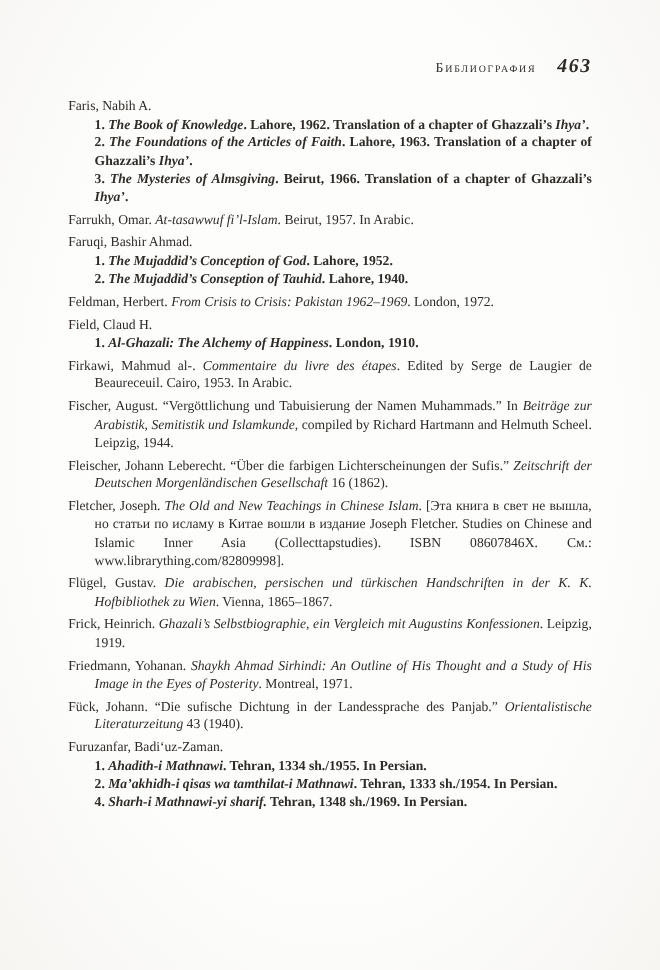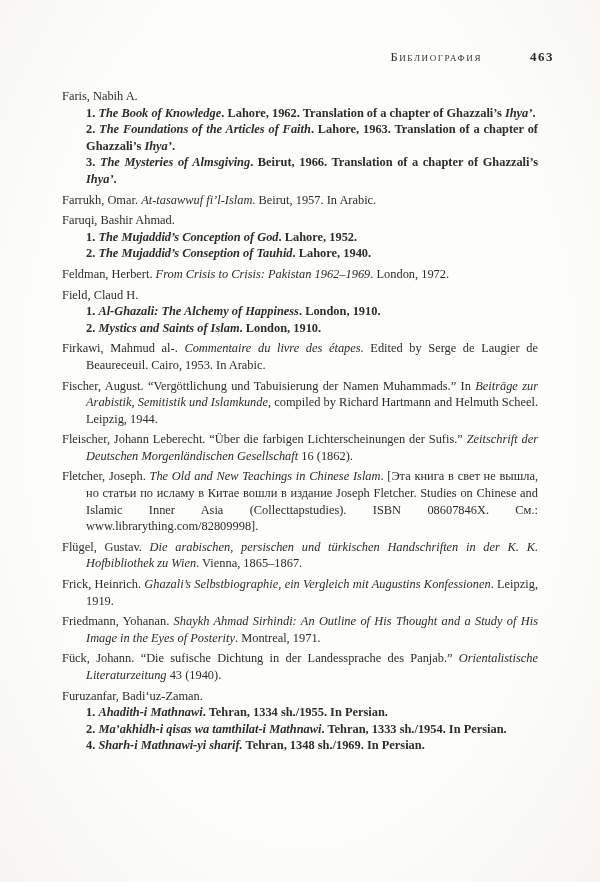--- a/index.html
+++ b/index.html
@@ -10,37 +10,38 @@
     background: #fcfcfa;
     background-image: radial-gradient(ellipse at 50% 45%, #fdfdfc 60%, #f6f5f2 100%);
     color: #2f2c28;
     font-family: "Liberation Serif", "DejaVu Serif", serif;
     overflow: hidden;
   }
   .running-head {
     position: absolute;
     top: 49px;
     left: 62px;
-    right: 46px;
+    right: 62px;
     display: flex;
     justify-content: flex-end;
     align-items: baseline;
-    gap: 48px;
+    gap: 19px;
   }
   .rh-title {
     font-variant: small-caps;
     letter-spacing: 1.6px;
     font-size: 12.5px;
     color: #34312c;
   }
   .rh-page {
     font-weight: bold;
-    font-size: 13px;
+    font-size: 18px;
     letter-spacing: 1.5px;
     color: #2c2925;
+    font-style: italic;
   }
   .bib {
     position: absolute;
     top: 88px;
     left: 62px;
     width: 476px;
     font-size: 12.4px;
     line-height: 16.6px;
     text-align: justify;
     hyphens: none;
@@ -73,21 +74,20 @@
       <p class="entry sub"><span>1. </span><i>The Book of Knowledge</i><span>. Lahore, 1962. Translation of a chapter of Ghazzali’s </span><i>Ihya’</i><span>.</span></p>
       <p class="entry sub"><span>2. </span><i>The Foundations of the Articles of Faith</i><span>. Lahore, 1963. Translation of a chapter of Ghazzali’s </span><i>Ihya’</i><span>.</span></p>
       <p class="entry sub"><span>3. </span><i>The Mysteries of Almsgiving</i><span>. Beirut, 1966. Translation of a chapter of Ghazzali’s </span><i>Ihya’</i><span>.</span></p>
       <p class="entry main"><span>Farrukh, Omar. </span><i>At-tasawwuf fi’l-Islam</i><span>. Beirut, 1957. In Arabic.</span></p>
       <p class="entry main"><span>Faruqi, Bashir Ahmad.</span></p>
       <p class="entry sub"><span>1. </span><i>The Mujaddid’s Conception of God</i><span>. Lahore, 1952.</span></p>
       <p class="entry sub"><span>2. </span><i>The Mujaddid’s Conseption of Tauhid</i><span>. Lahore, 1940.</span></p>
       <p class="entry main"><span>Feldman, Herbert. </span><i>From Crisis to Crisis: Pakistan 1962–1969</i><span>. London, 1972.</span></p>
       <p class="entry main"><span>Field, Claud H.</span></p>
       <p class="entry sub"><span>1. </span><i>Al-Ghazali: The Alchemy of Happiness</i><span>. London, 1910.</span></p>
-      <p class="entry sub"><span>2. </span><i>Mystics and Saints of Islam</i><span>. London, 1910.</span></p>
       <p class="entry main"><span>Firkawi, Mahmud al-. </span><i>Commentaire du livre des étapes</i><span>. Edited by Serge de Laugier de Beaureceuil. Cairo, 1953. In Arabic.</span></p>
       <p class="entry main"><span>Fischer, August. “Vergöttlichung und Tabuisierung der Namen Muhammads.” In </span><i>Beiträge zur Arabistik, Semitistik und Islamkunde</i><span>, compiled by Richard Hartmann and Helmuth Scheel. Leipzig, 1944.</span></p>
       <p class="entry main"><span>Fleischer, Johann Leberecht. “Über die farbigen Lichterscheinungen der Sufis.” </span><i>Zeitschrift der Deutschen Morgenländischen Gesellschaft</i><span> 16 (1862).</span></p>
       <p class="entry main"><span>Fletcher, Joseph. </span><i>The Old and New Teachings in Chinese Islam</i><span>. [Эта книга в свет не вышла, но статьи по исламу в Китае вошли в издание Joseph Fletcher. Studies on Chinese and Islamic Inner Asia (Collecttapstudies). ISBN 08607846X. См.: www.librarything.com/82809998].</span></p>
       <p class="entry main"><span>Flügel, Gustav. </span><i>Die arabischen, persischen und türkischen Handschriften in der K. K. Hofbibliothek zu Wien</i><span>. Vienna, 1865–1867.</span></p>
       <p class="entry main"><span>Frick, Heinrich. </span><i>Ghazali’s Selbstbiographie, ein Vergleich mit Augustins Konfessionen</i><span>. Leipzig, 1919.</span></p>
       <p class="entry main"><span>Friedmann, Yohanan. </span><i>Shaykh Ahmad Sirhindi: An Outline of His Thought and a Study of His Image in the Eyes of Posterity</i><span>. Montreal, 1971.</span></p>
       <p class="entry main"><span>Fück, Johann. “Die sufische Dichtung in der Landessprache des Panjab.” </span><i>Orientalistische Literaturzeitung</i><span> 43 (1940).</span></p>
       <p class="entry main"><span>Furuzanfar, Badi‘uz-Zaman.</span></p>
       <p class="entry sub"><span>1. </span><i>Ahadith-i Mathnawi</i><span>. Tehran, 1334 sh./1955. In Persian.</span></p>

